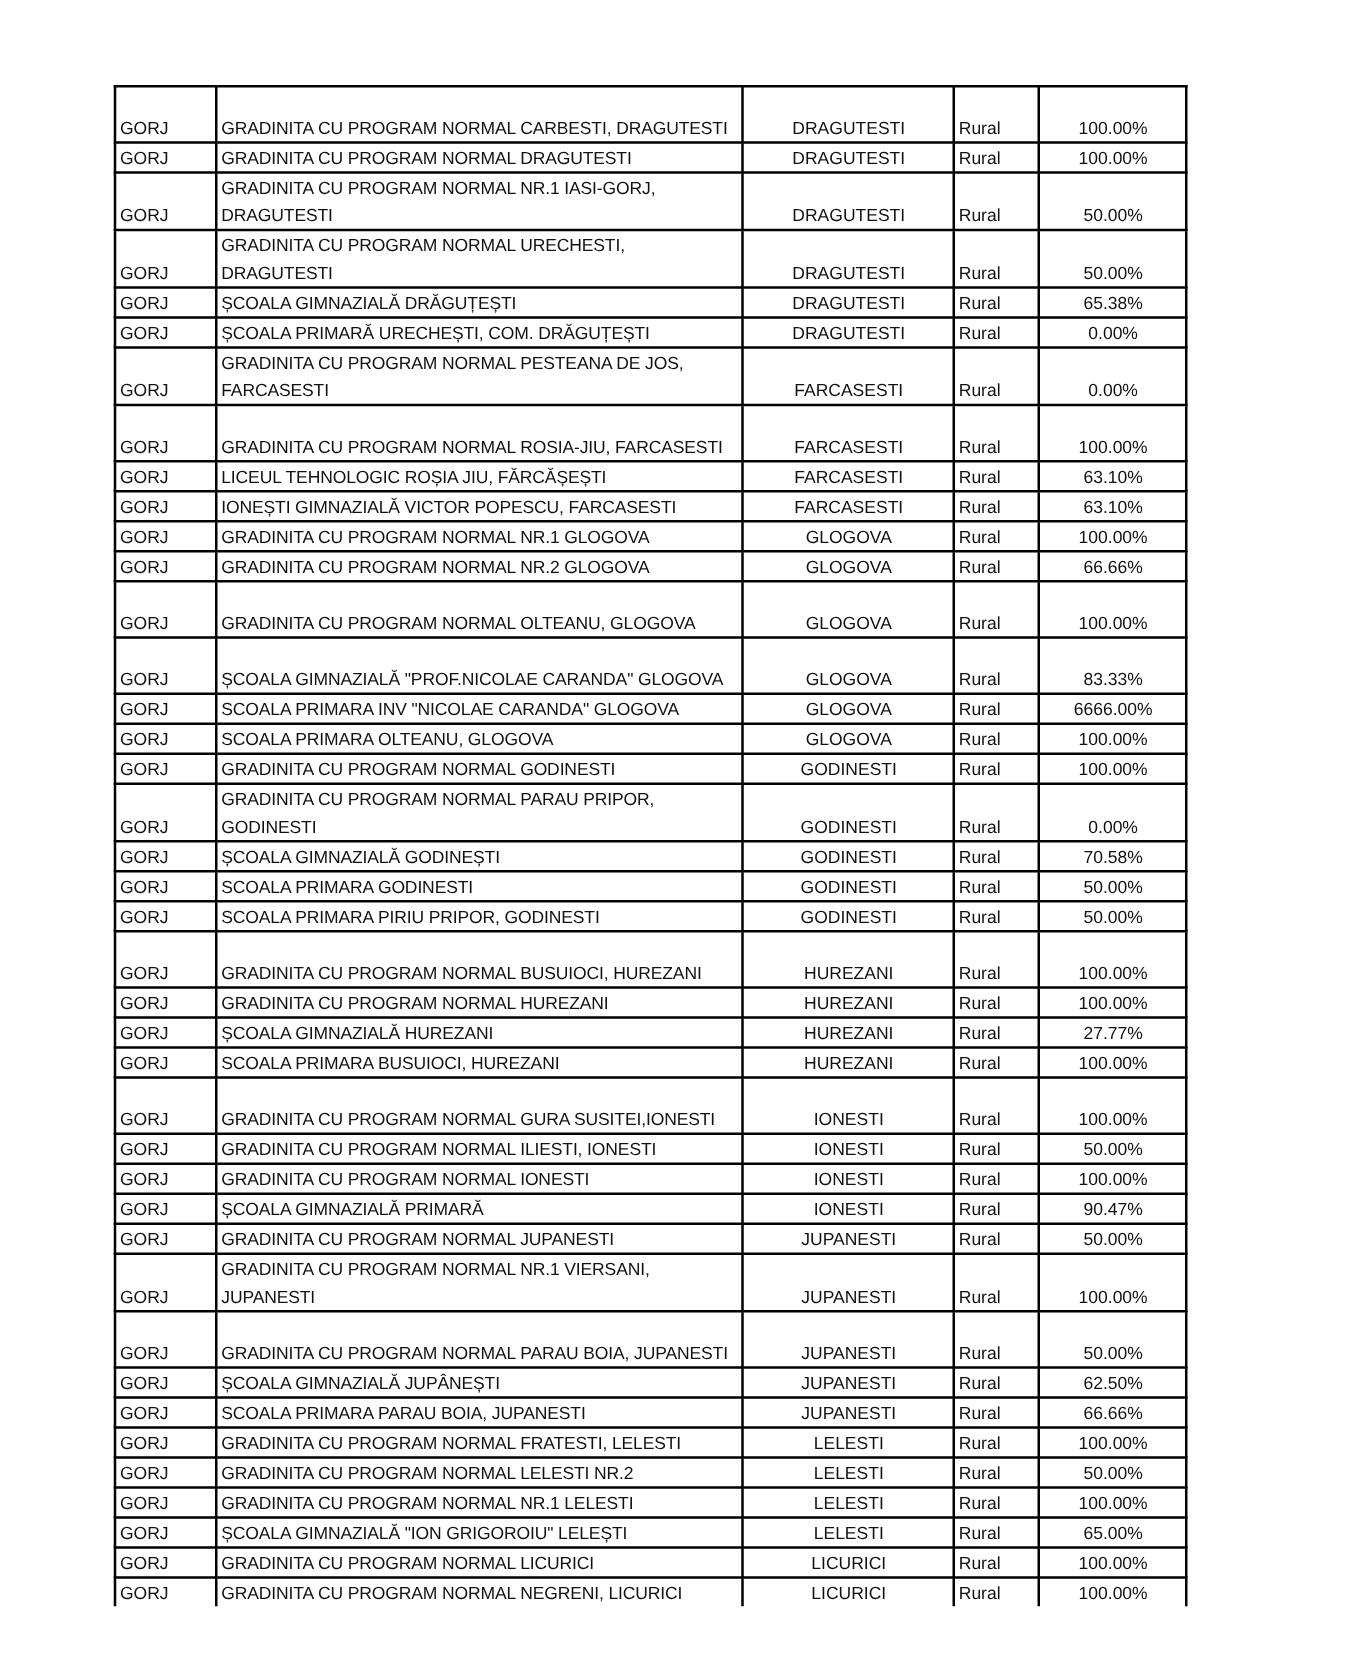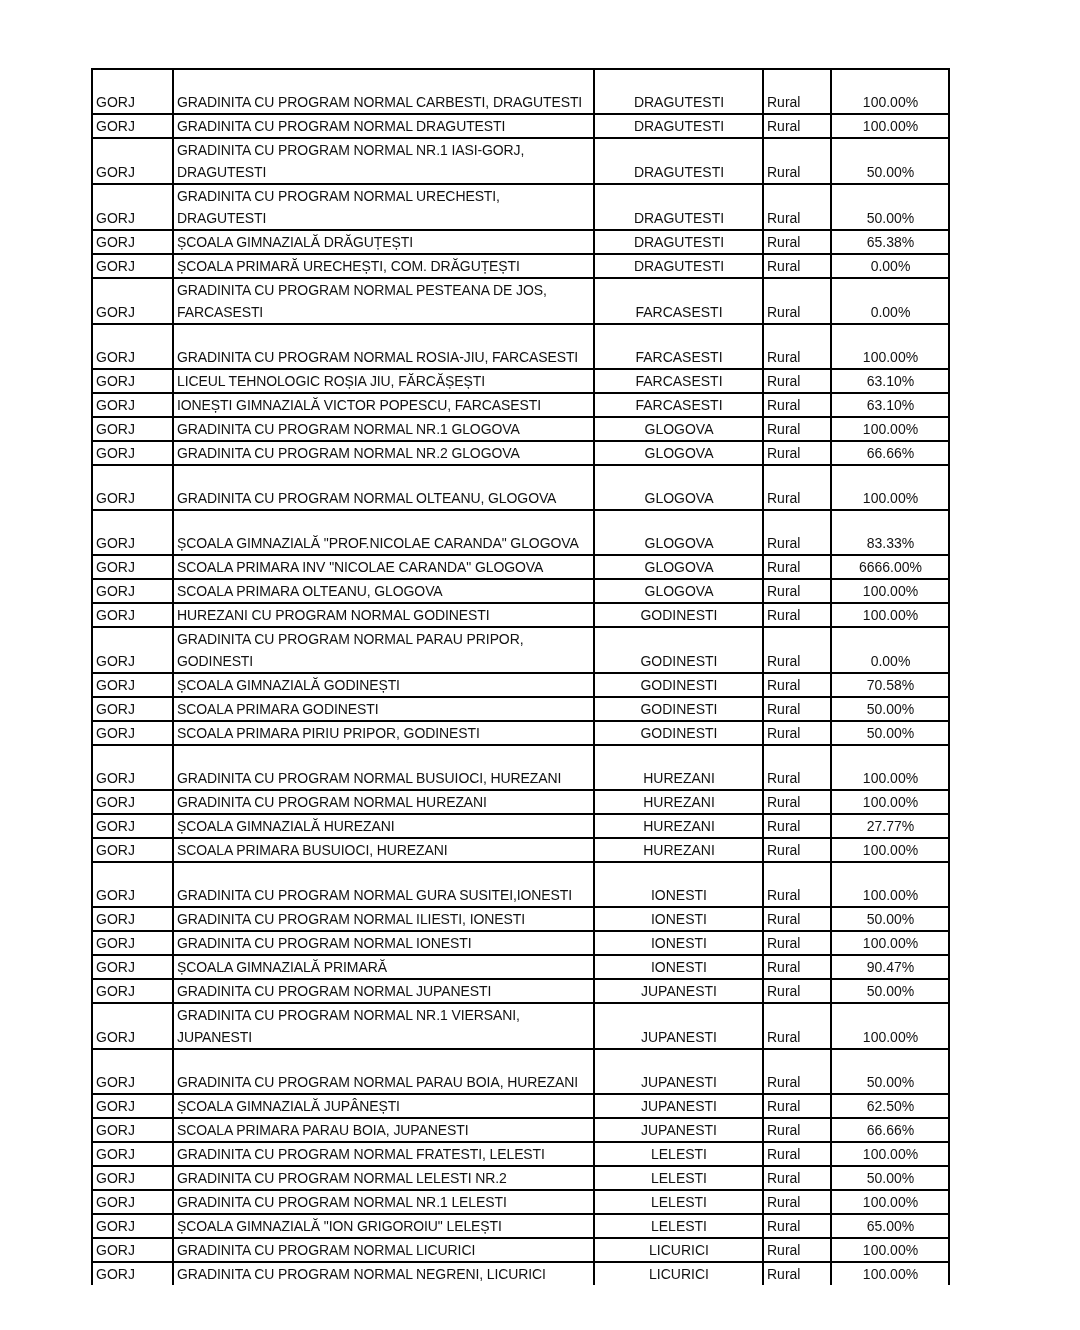--- a/index.html
+++ b/index.html
@@ -182,21 +182,21 @@
     <td class="c-name">
           <span class="name-text">SCOALA PRIMARA OLTEANU, GLOGOVA</span>
         </td>
     <td class="c-loc">GLOGOVA</td>
     <td class="c-env">Rural</td>
     <td class="c-pct">100.00%</td>
   </tr>
       <tr style="height: 22px;">
     <td class="c-county">GORJ</td>
     <td class="c-name">
-          <span class="name-text">HUREZANI CU PROGRAM NORMAL GODINESTI</span>
+          <span class="name-text">GRADINITA CU PROGRAM NORMAL GODINESTI</span>
         </td>
     <td class="c-loc">GODINESTI</td>
     <td class="c-env">Rural</td>
     <td class="c-pct">100.00%</td>
   </tr>
       <tr style="height: 45px;">
     <td class="c-county">GORJ</td>
     <td class="c-name">
           <span class="name-text">GRADINITA CU PROGRAM NORMAL PARAU PRIPOR, GODINESTI</span>
         </td>
@@ -317,21 +317,21 @@
     <td class="c-name">
           <span class="name-text">GRADINITA CU PROGRAM NORMAL NR.1 VIERSANI, JUPANESTI</span>
         </td>
     <td class="c-loc">JUPANESTI</td>
     <td class="c-env">Rural</td>
     <td class="c-pct">100.00%</td>
   </tr>
       <tr style="height: 45px;">
     <td class="c-county">GORJ</td>
     <td class="c-name">
-          <span class="name-text">GRADINITA CU PROGRAM NORMAL PARAU BOIA, HUREZANI</span>
+          <span class="name-text">GRADINITA CU PROGRAM NORMAL PARAU BOIA, JUPANESTI</span>
         </td>
     <td class="c-loc">JUPANESTI</td>
     <td class="c-env">Rural</td>
     <td class="c-pct">50.00%</td>
   </tr>
       <tr style="height: 22px;">
     <td class="c-county">GORJ</td>
     <td class="c-name">
           <span class="name-text">ȘCOALA GIMNAZIALĂ JUPÂNEȘTI</span>
         </td>

